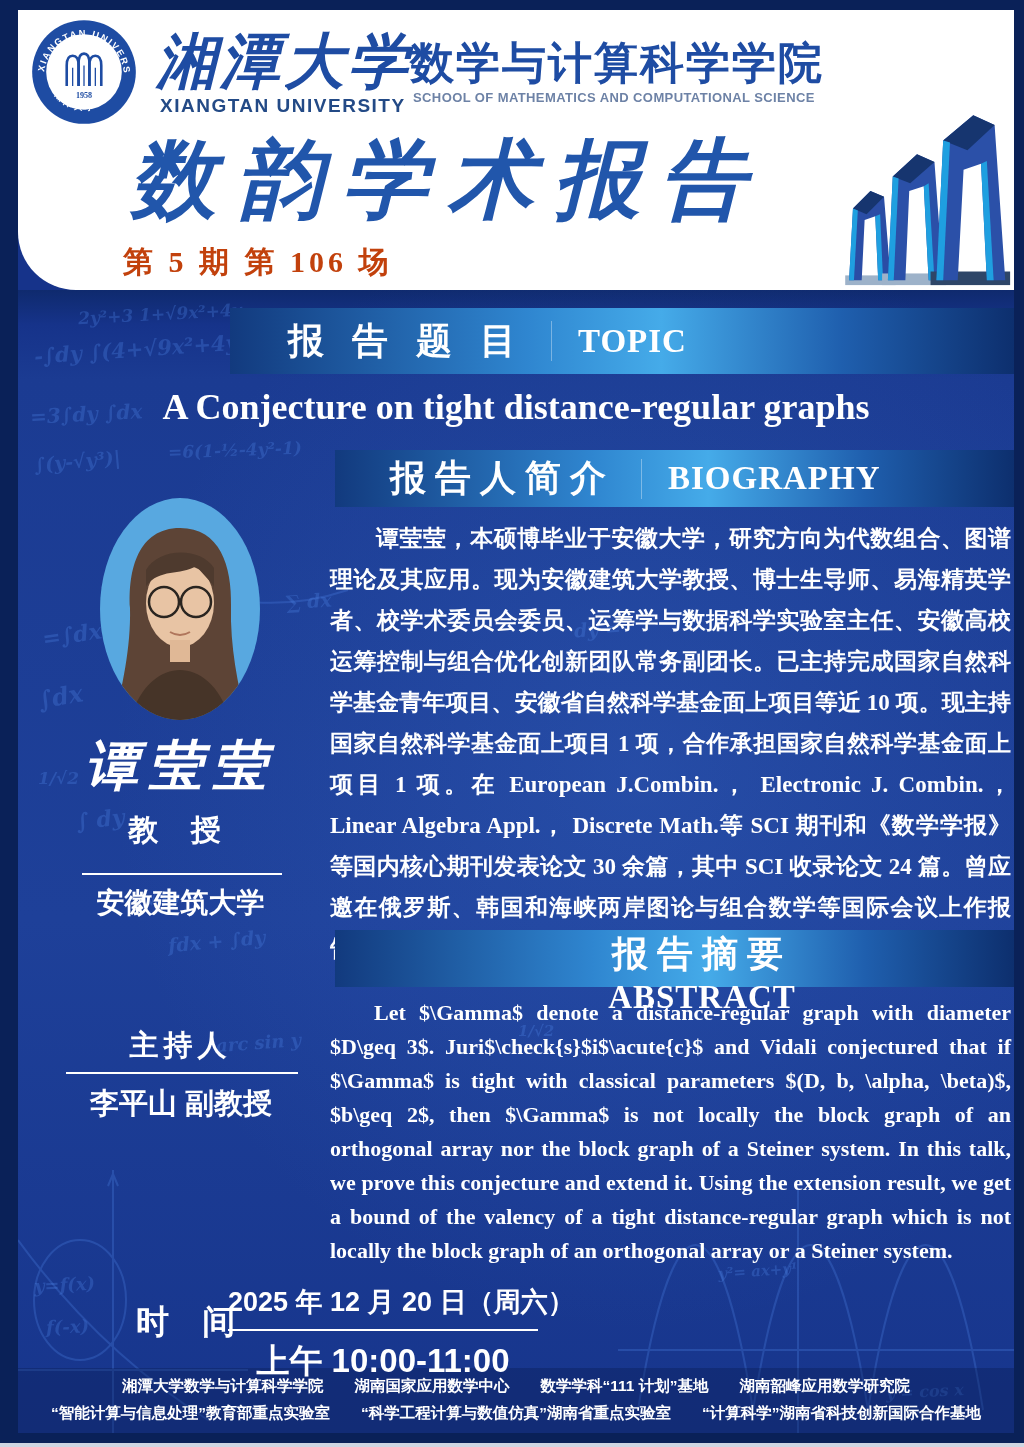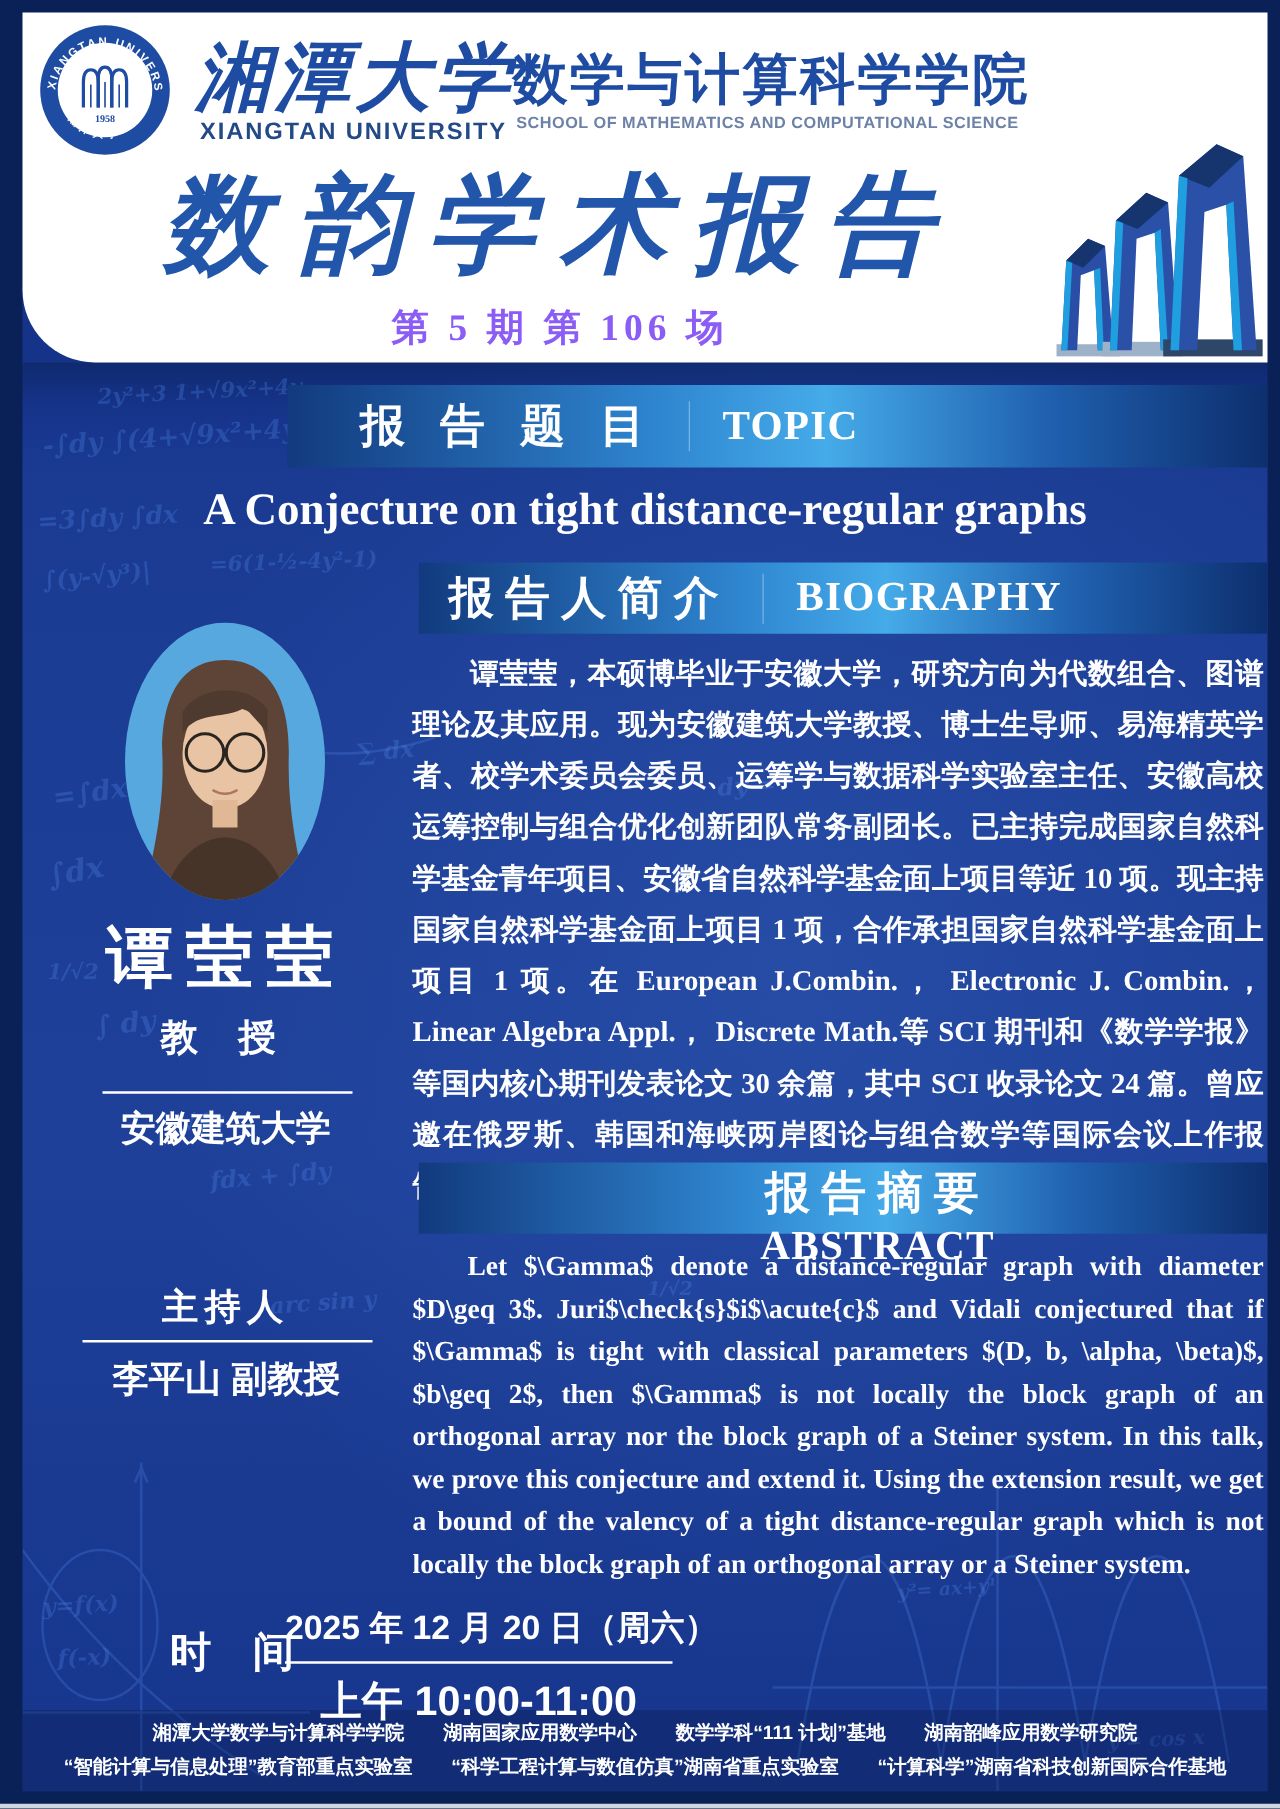--- a/index.html
+++ b/index.html
@@ -15,55 +15,55 @@
           letter-spacing:4px;white-space:nowrap;}
   .uni-en{position:absolute;left:142px;top:85px;font-size:19px;font-weight:bold;color:#234a86;
           letter-spacing:1.5px;}
   .school-cn{position:absolute;left:392px;top:24px;font-size:44px;font-weight:bold;color:#1e4ca3;
              letter-spacing:2px;white-space:nowrap;}
   .school-en{position:absolute;left:395px;top:80px;font-size:13px;font-weight:bold;color:#6d82a6;
              letter-spacing:.4px;white-space:nowrap;}
   .series-title{position:absolute;left:105px;top:112px;width:650px;text-align:center;font-size:86px;
                 font-weight:bold;font-style:italic;color:#2156ab;letter-spacing:20px;
                 font-family:"Liberation Serif","DejaVu Serif",serif;white-space:nowrap;}
-  .session{position:absolute;left:105px;top:232px;width:650px;text-align:center;font-size:30px;
-           font-weight:bold;color:#8b5cf6;letter-spacing:4px;
+  .session{position:absolute;left:105px;top:232px;width:650px;font-size:30px;
+           font-weight:bold;color:#c2410c;letter-spacing:4px;
            font-family:"Liberation Serif","DejaVu Serif",serif;white-space:nowrap;}
   .gate{position:absolute;left:820px;top:92px;width:194px;height:198px;z-index:4;}
   
   .body-blue{position:absolute;left:18px;top:290px;width:996px;height:1143px;overflow:hidden;z-index:2;
      background:linear-gradient(180deg,#0f2a6e 0px,#16338a 35px,#1b3b92 90px,#1e4099 55%,#17358c 100%);}
   .body-blue::after{content:"";position:absolute;inset:0;
      background:radial-gradient(ellipse at 62% 42%,rgba(70,125,220,.22),transparent 60%);}
   .doodle{position:absolute;color:#4f86e8;opacity:.30;font-style:italic;font-weight:bold;
           font-family:"DejaVu Serif",serif;white-space:nowrap;z-index:1;}
   .bg-curves{position:absolute;inset:0;z-index:1;pointer-events:none;}
   
   .bar{position:absolute;display:flex;align-items:center;color:#fff;z-index:5;
        background:linear-gradient(90deg,#123a7e 0%,#2f86d0 38%,#45abe9 55%,#1f5fae 78%,#0d2f6e 100%);}
   .bar-cn{font-size:36px;font-weight:bold;letter-spacing:9px;white-space:nowrap;}
   .bar-div{width:1px;height:40px;background:rgba(255,255,255,.35);margin:0 26px;}
   .bar-en{font-size:33px;font-weight:bold;letter-spacing:1px;white-space:nowrap;
           font-family:"Liberation Serif","DejaVu Serif",serif;}
   .topic-bar{left:212px;top:18px;width:784px;height:66px;padding-left:58px;box-sizing:border-box;}
-  .bio-bar{left:317px;top:160px;width:679px;height:57px;padding-left:24px;box-sizing:border-box;}
+  .bio-bar{left:317px;top:160px;width:679px;height:57px;padding-left:55px;box-sizing:border-box;}
   .abs-bar{left:317px;top:640px;width:679px;height:57px;padding-left:55px;box-sizing:border-box;flex-direction:column;}
   .topic-title{position:absolute;left:20px;top:96px;width:956px;text-align:center;color:#fff;
                font-size:36px;font-weight:bold;z-index:5;
                font-family:"Liberation Serif","DejaVu Serif",serif;}
   .bio-text{position:absolute;left:312px;top:228px;width:681px;color:#fff;font-size:23px;
             line-height:41px;font-weight:bold;text-align:justify;text-indent:2em;z-index:5;
             font-family:"Liberation Serif","DejaVu Serif",serif;}
   .abs-text{position:absolute;left:312px;top:706px;width:681px;color:#fff;font-size:22px;
             line-height:34px;font-weight:bold;text-align:justify;text-indent:2em;z-index:5;
             font-family:"Liberation Serif","DejaVu Serif",serif;}
   
   .photo{position:absolute;left:82px;top:208px;width:160px;height:222px;z-index:5;}
   .spk-name{position:absolute;left:30px;top:440px;width:265px;text-align:center;color:#fff;
-            font-size:54px;font-weight:bold;letter-spacing:10px;z-index:5;
+            font-size:54px;font-weight:bold;font-style:italic;letter-spacing:10px;z-index:5;
             font-family:"Liberation Serif","DejaVu Serif",serif;white-space:nowrap;}
   .spk-title{position:absolute;left:30px;top:520px;width:265px;text-align:center;color:#fff;
              font-size:30px;font-weight:bold;letter-spacing:12px;z-index:5;}
   .rule{position:absolute;height:2px;background:#fff;z-index:5;}
   .rule-1{left:64px;top:583px;width:200px;}
   .spk-aff{position:absolute;left:30px;top:594px;width:265px;text-align:center;color:#fff;
            font-size:28px;font-weight:bold;z-index:5;white-space:nowrap;}
   .host-label{position:absolute;left:30px;top:736px;width:265px;text-align:center;color:#fff;
               font-size:29px;font-weight:bold;letter-spacing:5px;z-index:5;}
   .rule-2{left:48px;top:782px;width:232px;}

